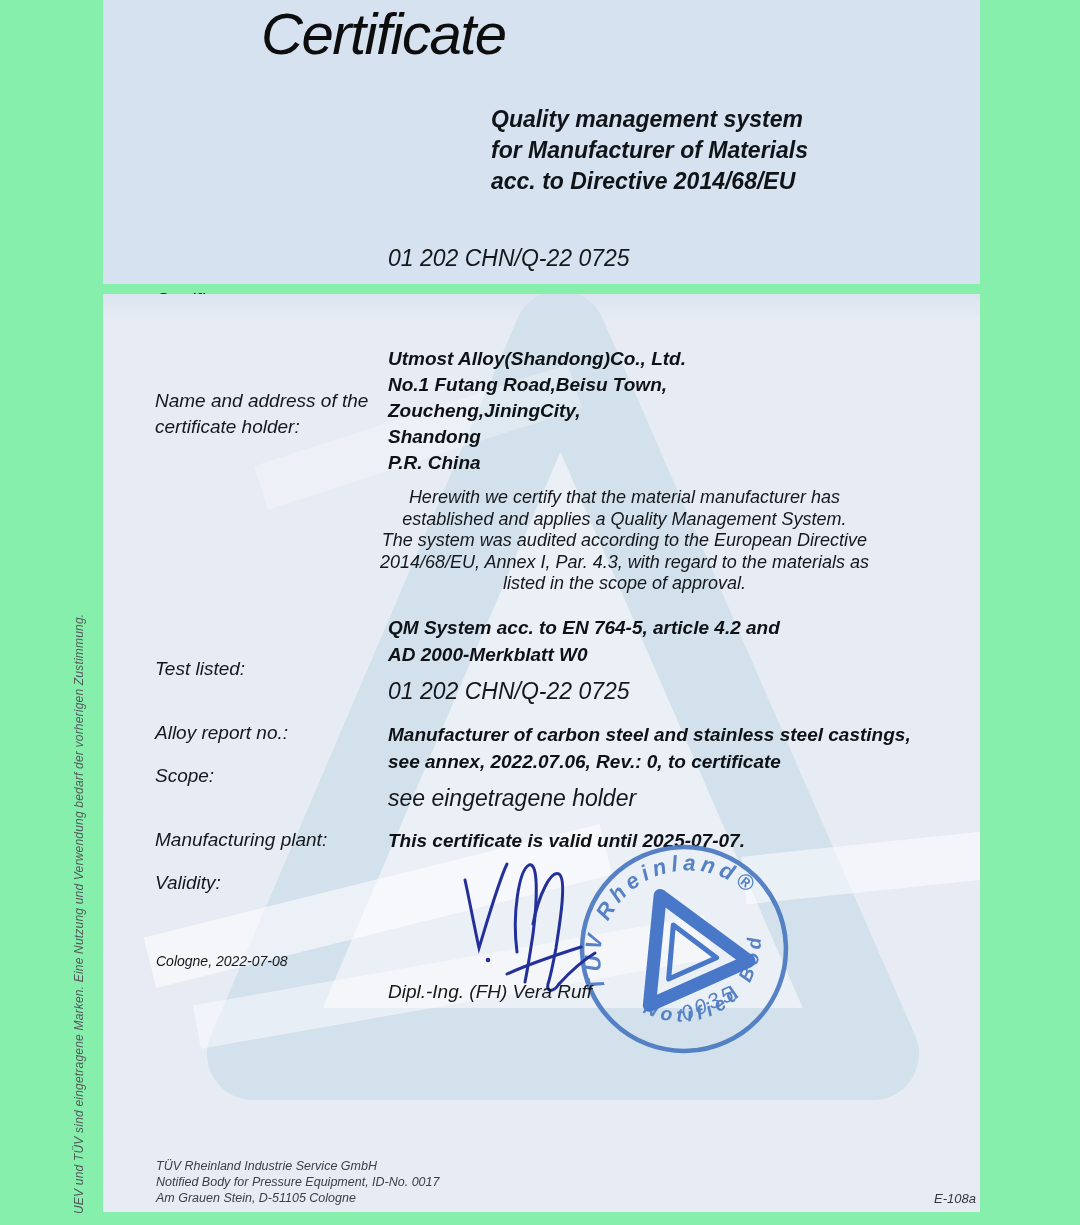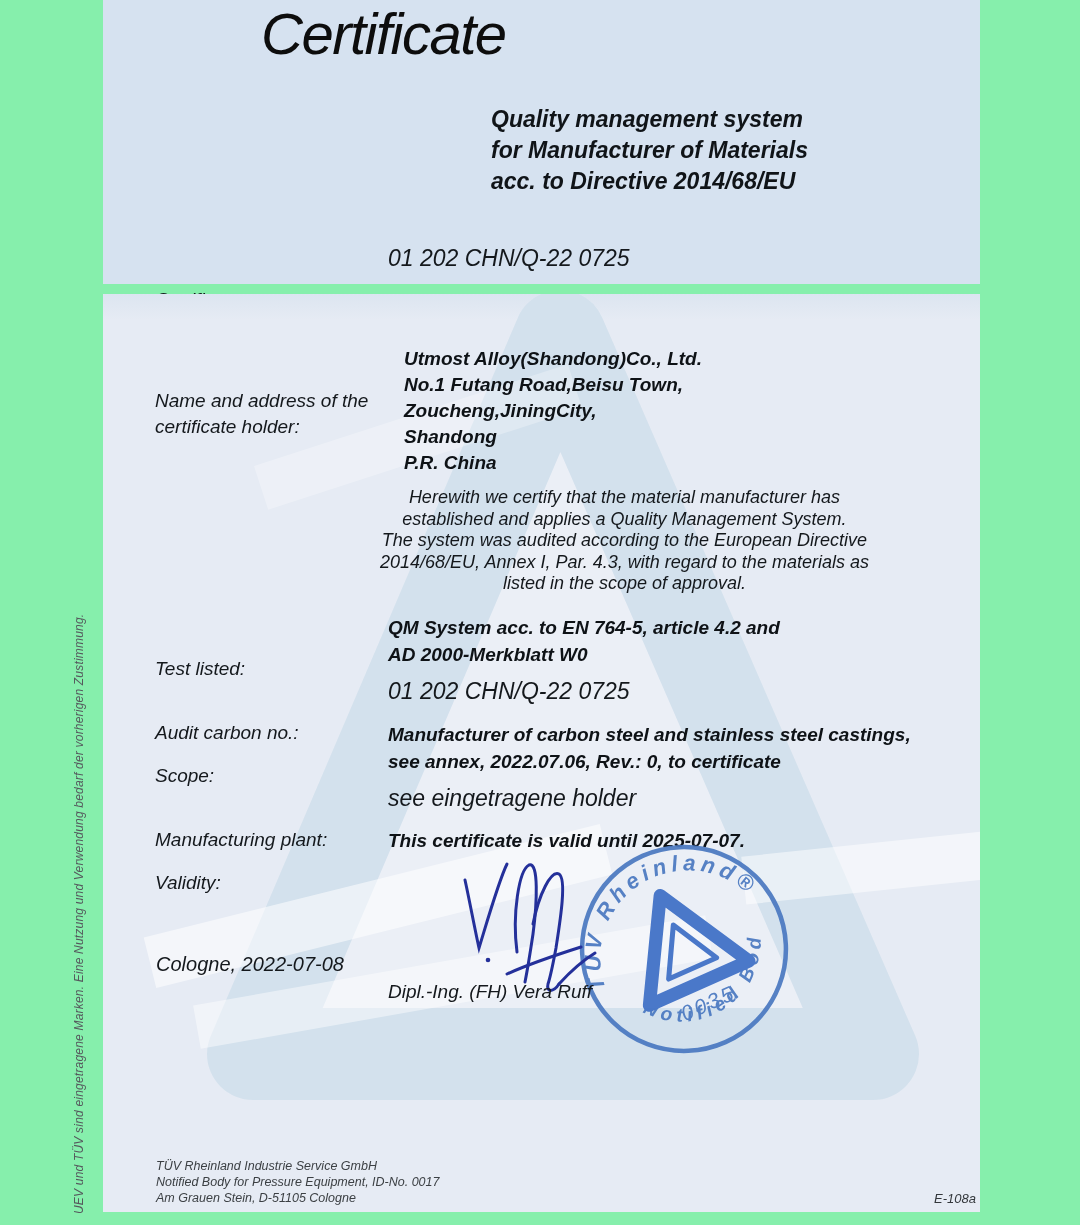--- a/index.html
+++ b/index.html
@@ -27,21 +27,21 @@
     line-height:31px; color:#101418;
   }
   .lbl { font-size:19px; color:#14181c; line-height:26px;margin-top:42px; }
   .val { font-size:23px; color:#14181c; line-height:26px; }
   .valb { font-size:19px; color:#0e1216; line-height:26px; font-weight:bold; }
   .pos { position:absolute; }
   .statement { position:absolute; left:380px; top:487px; font-size:18px; line-height:21.5px; color:#14181c;text-align:center; }
   .row-label { position:absolute; left:155px; }
   .row-value { position:absolute; left:388px; }
   .val-lh27 { line-height:27px; }
-  .place-date { position:absolute; left:156px; top:953px; font-size:20px; color:#14181c; }
+  .place-date { position:absolute; left:156px; top:953px; font-size:14px; color:#14181c; }
   .signer { position:absolute; left:388px; top:981px; font-size:19px; color:#14181c; }
   .sig-svg { position:absolute; left:455px; top:856px; width:150px; height:140px; }
   .stamp-svg { position:absolute; left:573px; top:838px; width:222px; height:222px; opacity:.93; }
   .footer { position:absolute; left:156px; top:1158px; font-size:12.5px; line-height:16px; color:#3c4044; }
   .form-code { position:absolute; left:900px; top:1191px; width:76px; text-align:right; font-size:13px; color:#33373b; }
   .side-disclaimer {
     position:absolute; left:72px; top:1214px; width:560px; white-space:nowrap;
     transform:rotate(-90deg); transform-origin:0 0;
     font-size:12px; color:#55595d; letter-spacing:0.2px;
   }
@@ -70,21 +70,21 @@
       <rect x="90" y="666" width="520" height="44" fill="rgba(255,255,255,0.45)" transform="rotate(-10 350 688)"></rect>
       <rect x="640" y="548" width="280" height="48" fill="rgba(255,255,255,0.5)" transform="rotate(-6 780 572)"></rect>
       <rect x="150" y="120" width="330" height="46" fill="rgba(255,255,255,0.28)" transform="rotate(-18 315 143)"></rect>
     </svg>
   </div>
 
   <div class="row-label lbl" style="top:346px;">
     <div>Name and address of the</div>
     <div>certificate holder:</div>
   </div>
-  <div class="row-value valb" style="top:346px;margin-left:16px;">
+  <div class="row-value valb" style="top:346px;">
     <div>Utmost Alloy(Shandong)Co., Ltd.</div>
     <div>No.1 Futang Road,Beisu Town,</div>
     <div>Zoucheng,JiningCity,</div>
     <div>Shandong</div>
     <div>P.R. China</div>
   </div>
 
   <div class="statement">
     <div>Herewith we certify that the material manufacturer has</div>
     <div>established and applies a Quality Management System.</div>
@@ -92,21 +92,21 @@
     <div>2014/68/EU, Annex I, Par. 4.3, with regard to the materials as</div>
     <div>listed in the scope of approval.</div>
   </div>
 
   <div class="row-label lbl" style="top:614px;">Test listed:</div>
   <div class="row-value valb val-lh27" style="top:614px;">
     <div>QM System acc. to EN 764-5, article 4.2 and</div>
     <div>AD 2000-Merkblatt W0</div>
   </div>
 
-  <div class="row-label lbl" style="top:678px;">Audit carbon no.:</div>
+  <div class="row-label lbl" style="top:678px;">Alloy report no.:</div>
   <div class="row-value val" style="top:678px;">01 202 CHN/Q-22 0725</div>
 
   <div class="row-label lbl" style="top:721px;">Scope:</div>
   <div class="row-value valb val-lh27" style="top:721px;">
     <div>Manufacturer of carbon steel and stainless steel castings,</div>
     <div>see annex, 2022.07.06, Rev.: 0, to certificate</div>
   </div>
 
   <div class="row-label lbl" style="top:785px;">Manufacturing plant:</div>
   <div class="row-value val" style="top:785px;">see eingetragene holder</div>

